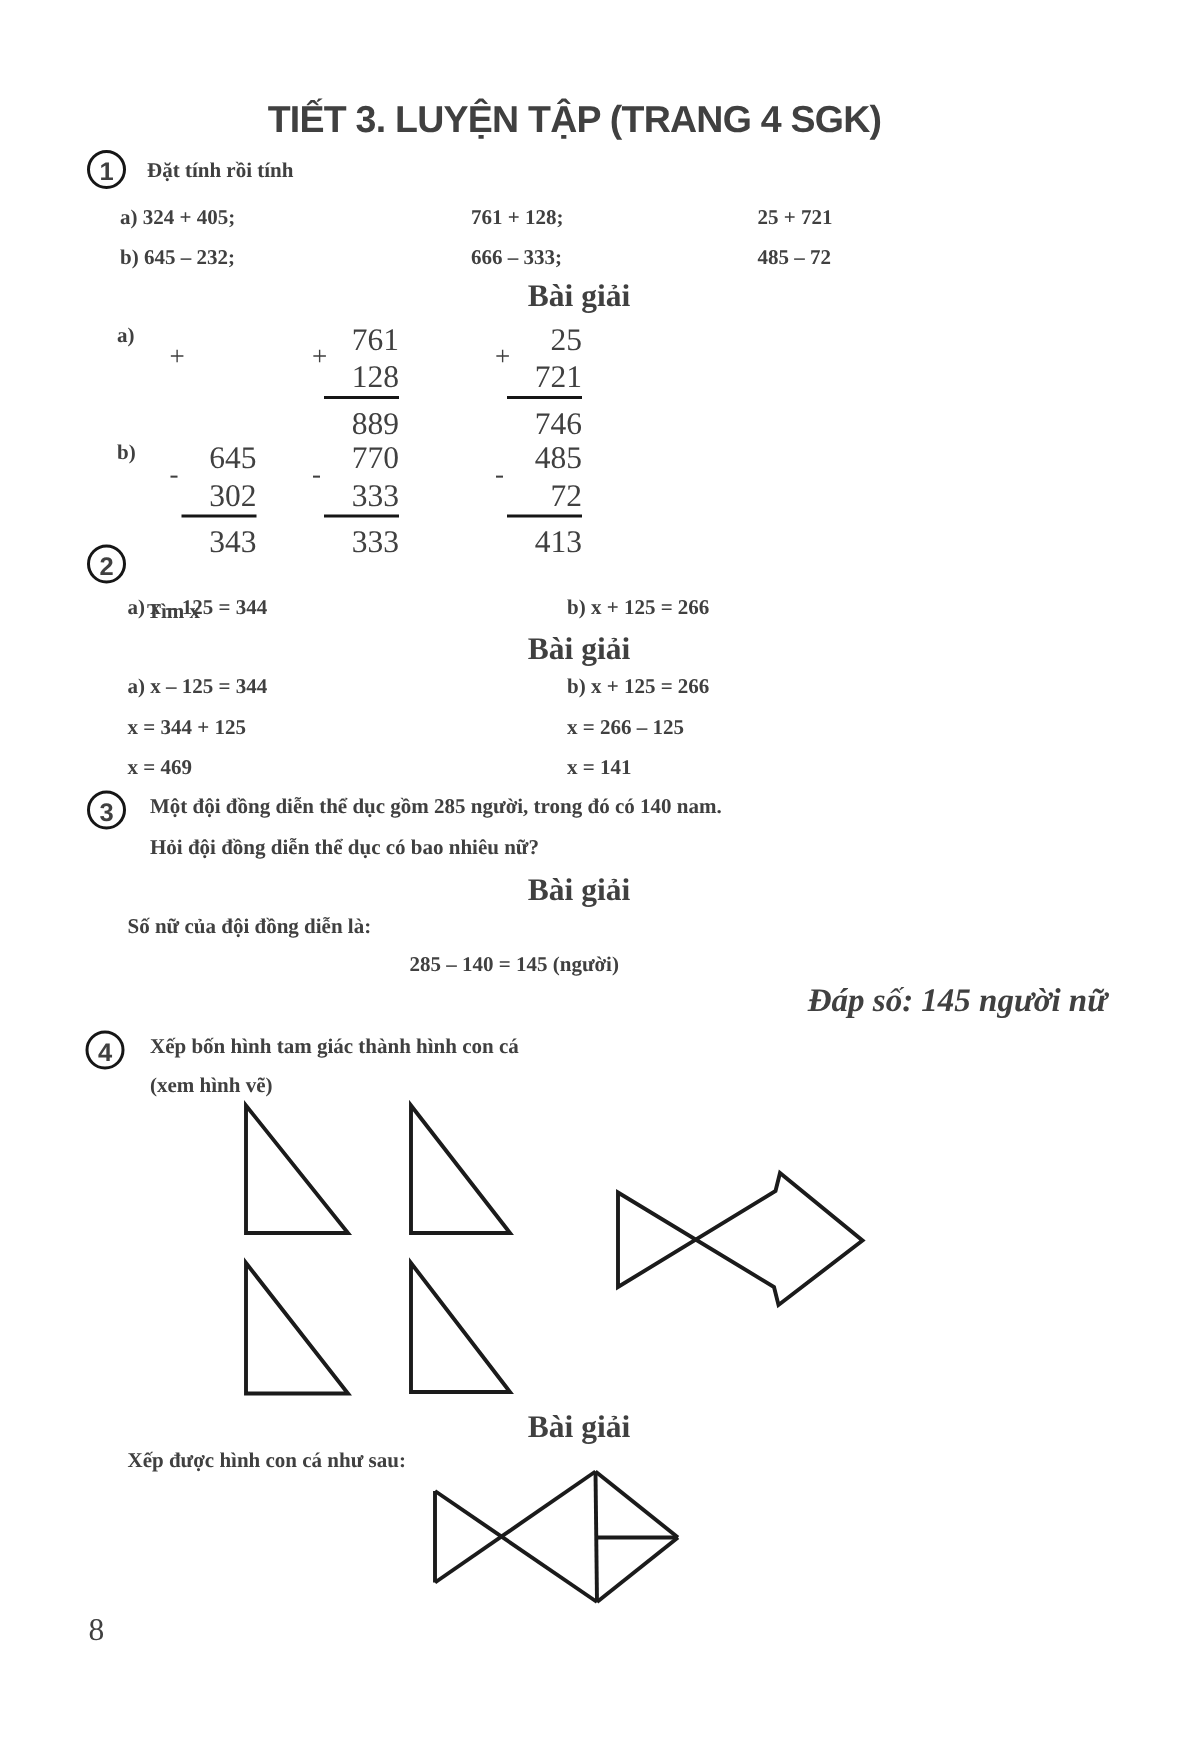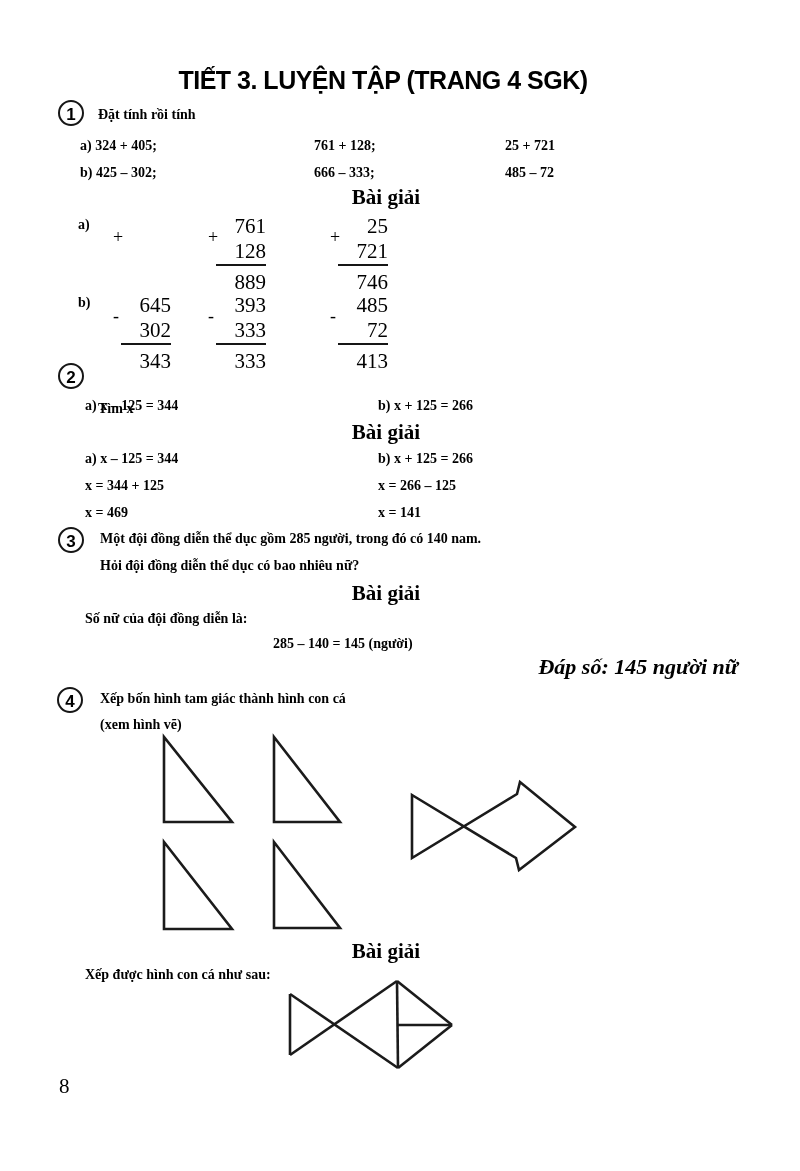--- a/index.html
+++ b/index.html
@@ -1,19 +1,19 @@
 <!DOCTYPE html>
 <html><head>
 <meta charset="utf-8">
 <style>
   html,body{margin:0;padding:0;background:#fff;}
   .page{
     position:relative;width:800px;height:1171px;background:#fff;
     font-family:"Liberation Serif","DejaVu Serif",serif;
-    color:#000000;overflow:hidden;
+    color:#404040;overflow:hidden;
   }
   .t{position:absolute;white-space:nowrap;font-size:14px;height:26px;line-height:26px;font-weight:bold;}
   .title{
     position:absolute;left:0;top:66px;width:766px;text-align:center;
     font-family:"Liberation Sans","DejaVu Sans",sans-serif;
     font-weight:bold;font-size:25px;letter-spacing:-0.5px;
   }
   .badge{
     position:absolute;width:26px;height:26px;border:2.2px solid #161616;border-radius:50%;
     text-align:center;line-height:26px;font-weight:bold;font-size:17px;
@@ -41,21 +41,21 @@
 <div class="page">
 
   <div class="title">TIẾT 3. LUYỆN TẬP (TRANG 4 SGK)</div>
 
   <div class="badge" style="left:58px;top:100px;">1</div>
   <div class="t" style="left:98px;top:102px;">Đặt tính rồi tính</div>
 
   <div class="t" style="left:80px;top:133px;">a) 324 + 405;</div>
   <div class="t" style="left:314px;top:133px;">761 + 128;</div>
   <div class="t" style="left:505px;top:133px;">25 + 721</div>
-  <div class="t" style="left:80px;top:160px;">b) 425 – 302;</div>
+  <div class="t" style="left:80px;top:160px;">b) 645 – 232;</div>
   <div class="t" style="left:314px;top:160px;">666 – 333;</div>
   <div class="t" style="left:505px;top:160px;">485 – 72</div>
 
   <div class="sol-head" style="top:184px;">Bài giải</div>
 
   <div class="t" style="left:78px;top:212px;">a)</div>
 
   <div class="vblock" style="left:113px;top:212px;">
     <span class="vop">+</span>
   </div>
@@ -82,21 +82,21 @@
     <span class="vop">-</span>
     <div class="vcol">
       <div class="vrow1">645</div>
       <div class="vrow2">302</div>
       <div class="vres">343</div>
     </div>
   </div>
   <div class="vblock" style="left:208px;top:291px;">
     <span class="vop">-</span>
     <div class="vcol">
-      <div class="vrow1">393</div>
+      <div class="vrow1">770</div>
       <div class="vrow2">333</div>
       <div class="vres">333</div>
     </div>
   </div>
   <div class="vblock" style="left:330px;top:291px;">
     <span class="vop">-</span>
     <div class="vcol">
       <div class="vrow1">485</div>
       <div class="vrow2">72</div>
       <div class="vres">413</div>

